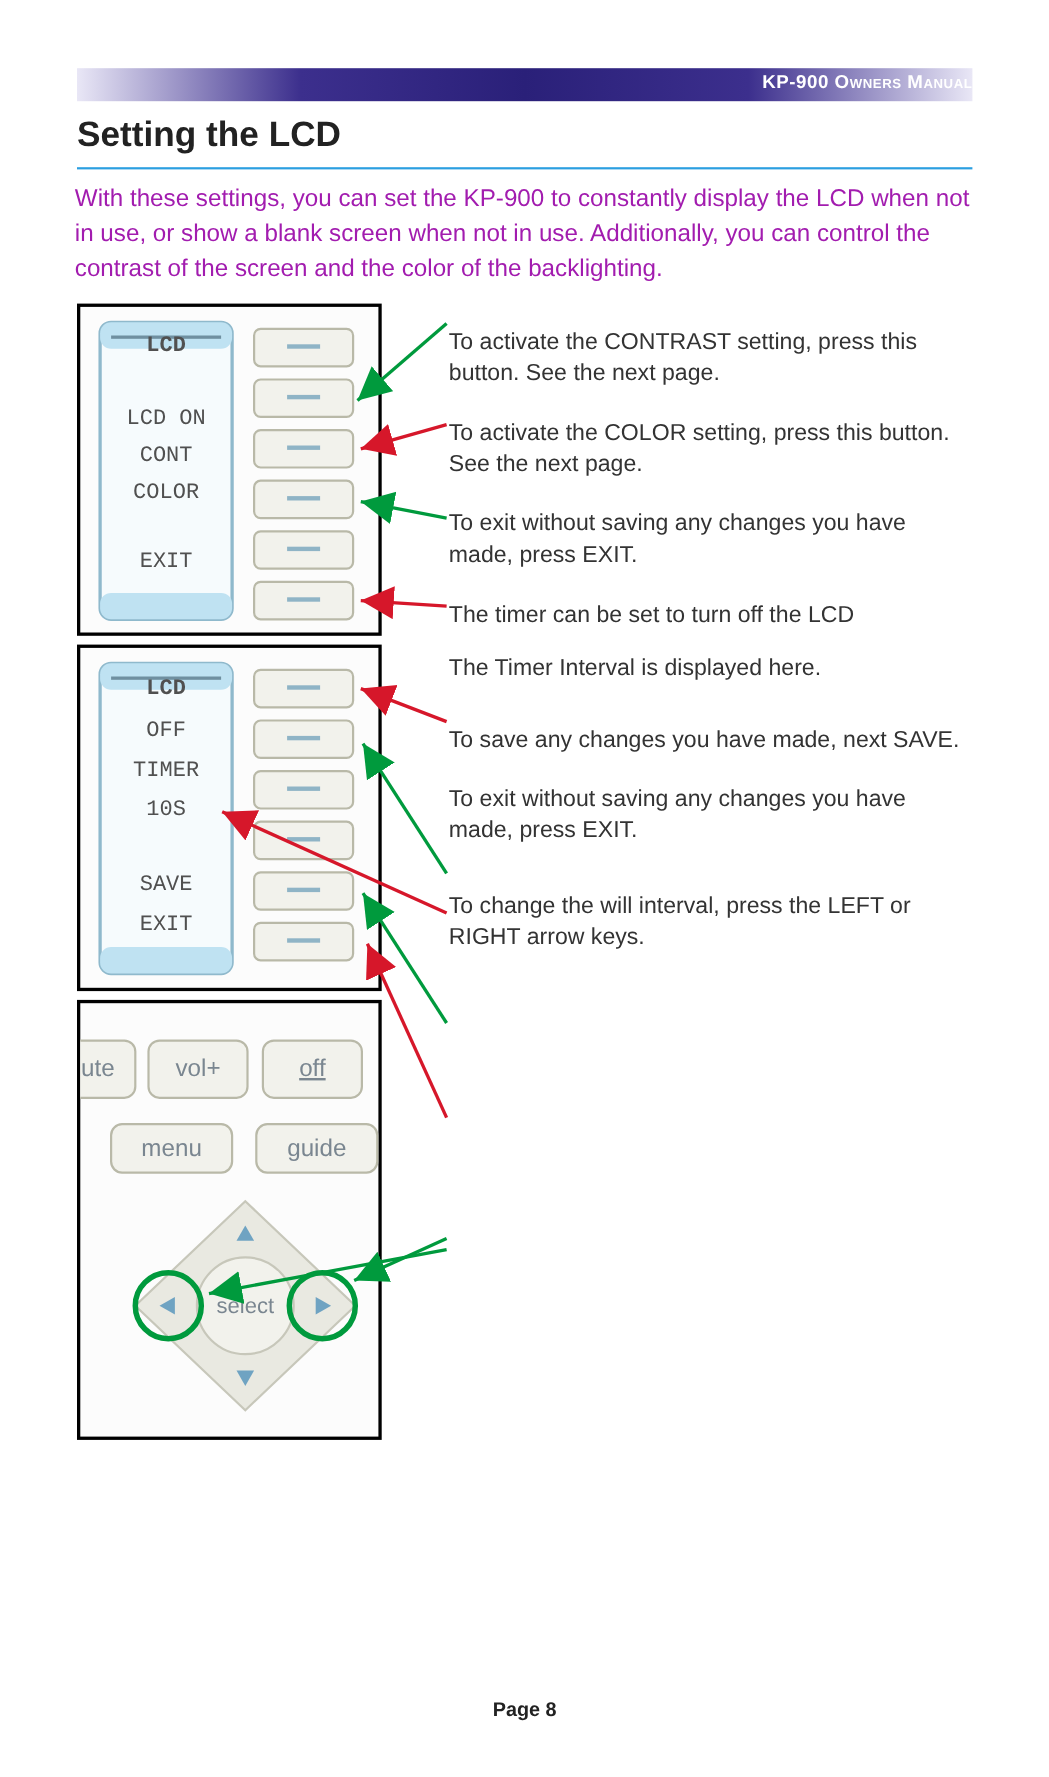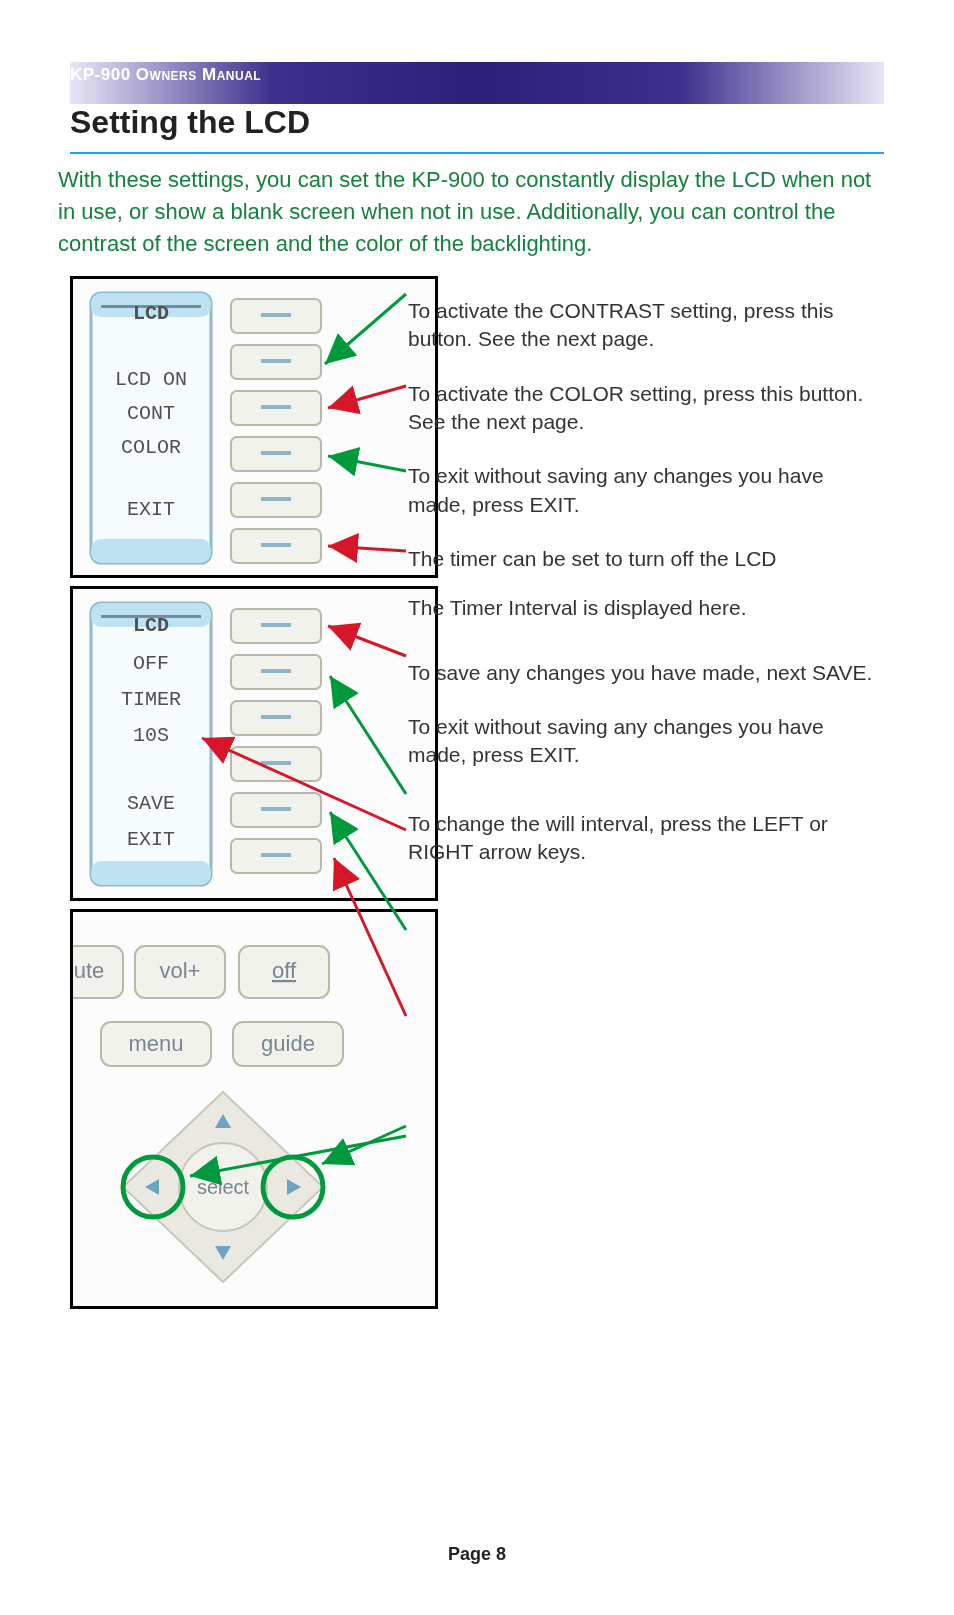--- a/index.html
+++ b/index.html
@@ -1,27 +1,27 @@
 <!DOCTYPE html>
 <html><head>
 <meta charset="utf-8">
 <style>
   html,body{margin:0;padding:0;background:#fff;}
   .page{width:954px;height:1615px;margin:0 auto;position:relative;
         font-family:"Optima","Candara","Segoe UI",sans-serif;color:#222;}
-  .header-bar{position:absolute;left:70px;right:70px;top:62px;height:42px;
+  .header-bar{position:absolute;left:70px;right:70px;top:62px;height:30px;
     background:linear-gradient(90deg,#e9e7f6 0%,#3c2f8d 25%,#2a2079 50%,#3c2f8d 75%,#e9e7f6 100%);
-    color:#fff;font-size:17px;text-align:left;line-height:26px;
+    color:#fff;font-size:17px;text-align:right;line-height:26px;
     font-variant:small-caps;letter-spacing:0.5px;font-weight:600;}
   .h1{position:absolute;left:70px;top:104px;font-size:32px;font-weight:700;color:#222;}
   .rule{position:absolute;left:70px;right:70px;top:152px;height:0;
         border-bottom:2px solid #2b9fe0;}
-  .intro{position:absolute;left:58px;right:70px;top:164px;font-size:22px;
-         line-height:1.45;color:#15803d;}
-  .figure-col{position:absolute;left:70px;top:276px;width:368px;text-decoration:underline;}
+  .intro{position:absolute;left:68px;right:70px;top:164px;font-size:22px;
+         line-height:1.45;color:#a21caf;}
+  .figure-col{position:absolute;left:70px;top:276px;width:277px;text-decoration:underline;}
   .panel{border:3px solid #000;background:#fcfcfc;box-sizing:border-box;margin-bottom:8px;}
   .panel1{height:302px;}
   .panel2{height:315px;}
   .panel3{height:400px;}
   .panel svg{display:block;}
   .text-col{position:absolute;left:408px;right:70px;top:276px;}
   .callout{font-size:21px;line-height:1.35;color:#333;margin-bottom:26px;}
   .sub-h{font-size:23px;font-weight:700;color:#222;margin:0 0 10px 0;}
   .page-num{position:absolute;left:0;right:0;bottom:50px;text-align:center;
             font-size:18px;font-weight:700;color:#222;}

